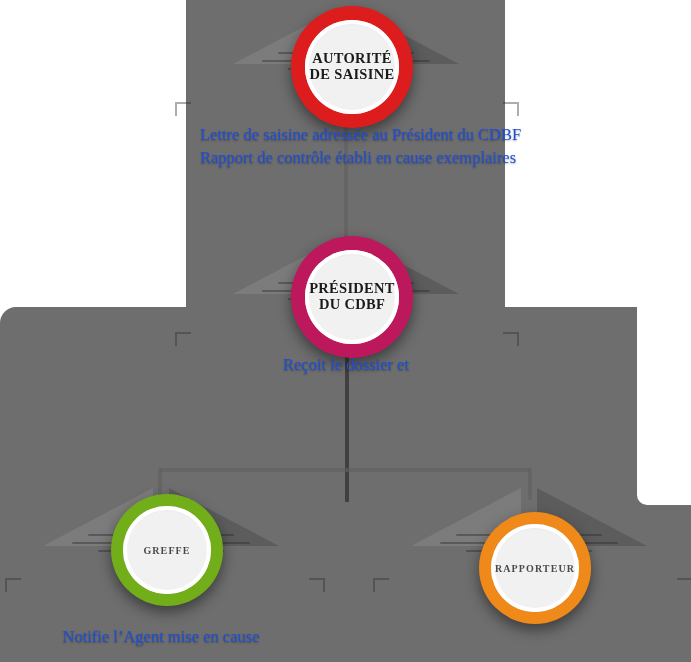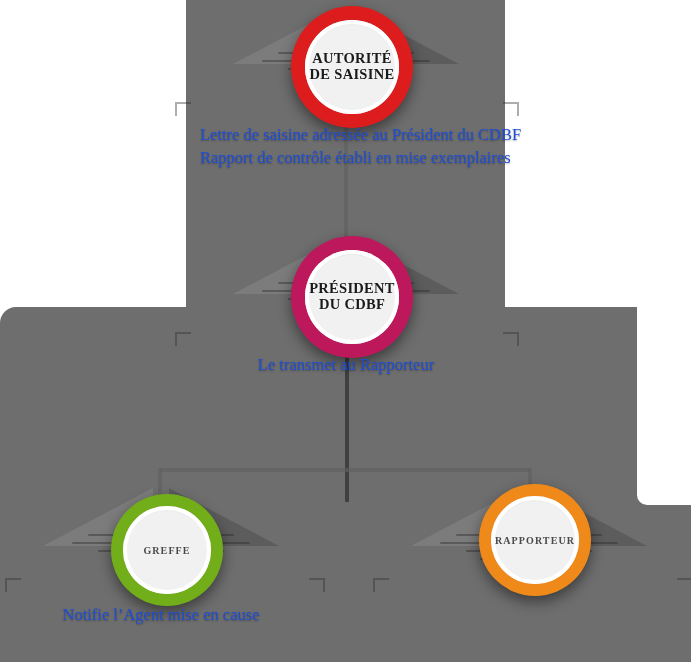--- a/index.html
+++ b/index.html
@@ -239,21 +239,21 @@
         <div class="node-label">
           <span>AUTORITÉ</span><br>
           <span>DE SAISINE</span>
         </div>
       </div>
     </div>
   </div>
 
   <div class="caption" style="left:200px; top:124px;">
     <div>Lettre de saisine adressée au Président du CDBF</div>
-    <div>Rapport de contrôle établi en mise exemplaires</div>
+    <div>Rapport de contrôle établi en cause exemplaires</div>
   </div>
 
   <div class="wings" style="left:291px; top:236px; width:110px; height:110px;">
     <div class="wing left"></div>
     <div class="wing right"></div>
     <div class="rule-stack left">
         <i></i>
         <i></i>
         <i></i>
         <i></i>
@@ -273,21 +273,21 @@
       <div class="inner">
         <div class="node-label">
           <span>PRÉSIDENT</span><br>
           <span>DU CDBF</span>
         </div>
       </div>
     </div>
   </div>
 
   <div class="caption centered" style="left:196px; top:354px; width:300px;">
-    <div>Le transmet au Rapporteur</div>
+    <div>Reçoit le dossier et</div>
   </div>
 
   <div class="wings" style="left:111px; top:488px; width:100px; height:100px;">
     <div class="wing left"></div>
     <div class="wing right"></div>
     <div class="rule-stack left">
         <i></i>
         <i></i>
         <i></i>
         <i></i>
@@ -303,21 +303,21 @@
   </div>
 
   <div class="node small" style="left:111px; top:494px;">
     <div class="ring green">
       <div class="inner">
         <div class="node-label">GREFFE</div>
       </div>
     </div>
   </div>
 
-  <div class="caption centered" style="left:11px; top:604px; width:300px;">
+  <div class="caption centered" style="left:11px; top:626px; width:300px;">
     <div>Notifie l’Agent mise en cause</div>
   </div>
 
   <div class="wings" style="left:479px; top:488px; width:100px; height:100px;">
     <div class="wing left"></div>
     <div class="wing right"></div>
     <div class="rule-stack left">
         <i></i>
         <i></i>
         <i></i>
@@ -326,21 +326,21 @@
     <div class="rule-stack right">
         <i></i>
         <i></i>
         <i></i>
         <i></i>
       </div>
     <div class="corner-tick l" style="left:-106px; top:90px;"></div>
     <div class="corner-tick r" style="left:198px;  top:90px;"></div>
   </div>
 
-  <div class="node small" style="left:479px; top:484px;">
+  <div class="node small" style="left:479px; top:512px;">
     <div class="ring orange">
       <div class="inner">
         <div class="node-label">RAPPORTEUR</div>
       </div>
     </div>
   </div>
 
 
 </div>
 

